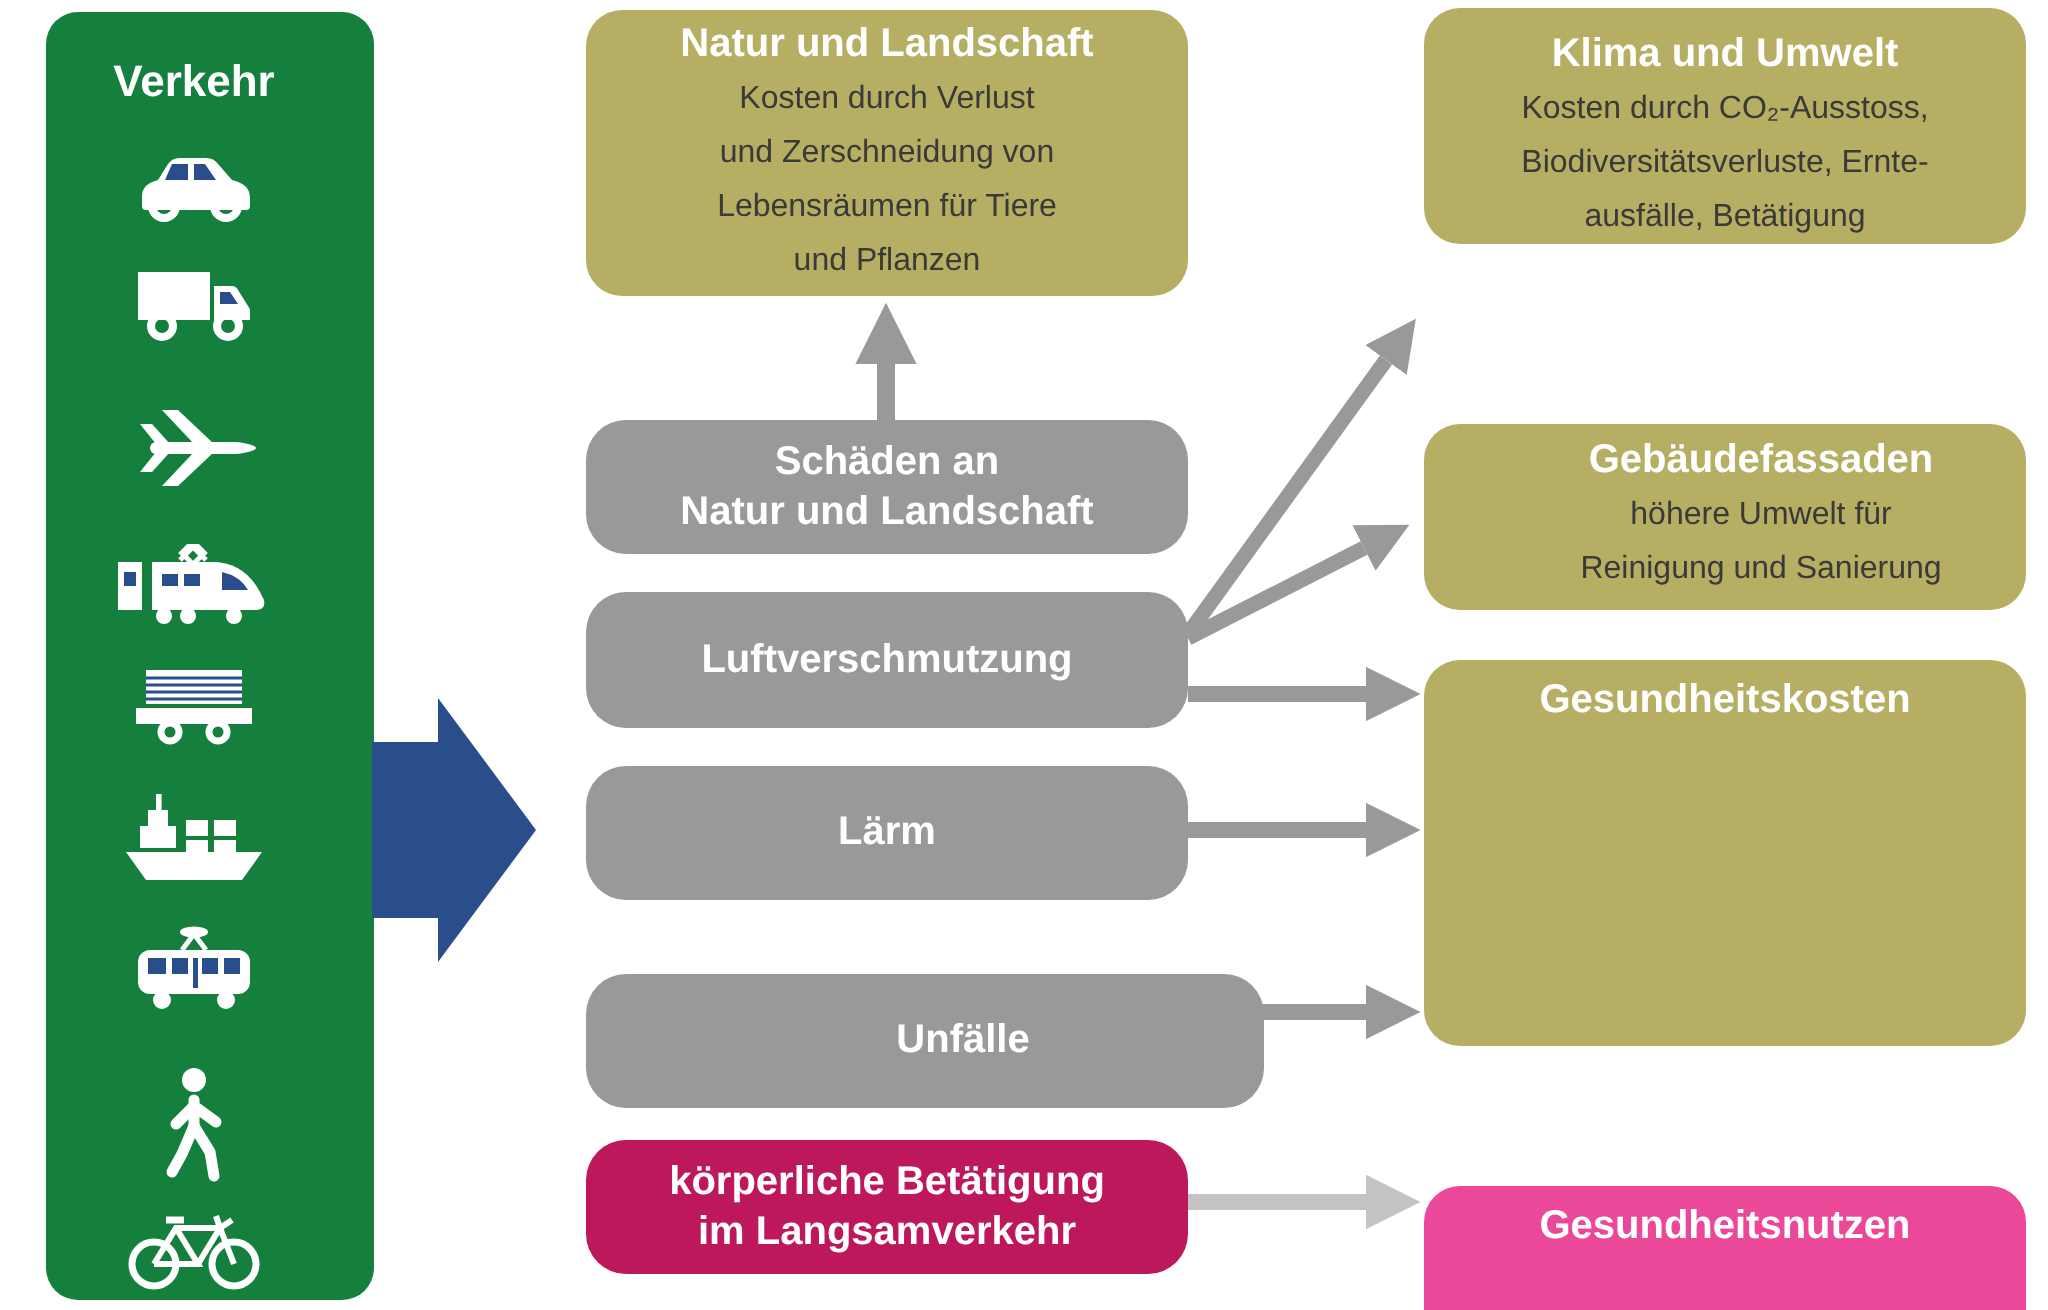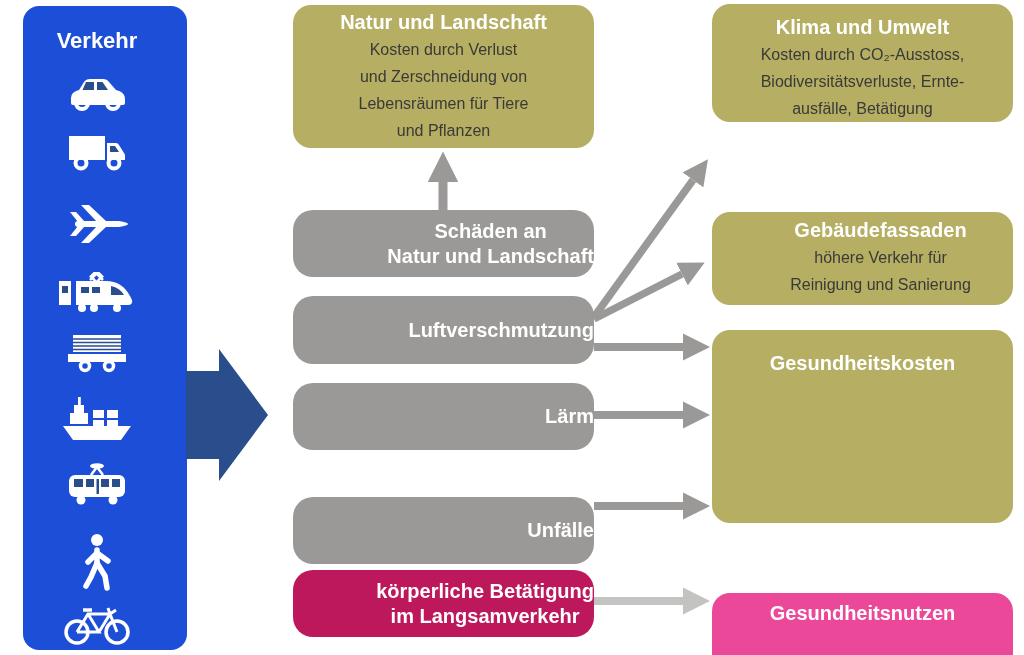--- a/index.html
+++ b/index.html
@@ -7,53 +7,53 @@
     position:relative; width:1024px; height:655px;
     background:#ffffff; overflow:hidden;
     font-family:"Liberation Sans", sans-serif;
   }
   .abs { position:absolute; }
   .multiline { white-space:pre-line; }
 
   
   #verkehr-panel {
     left:23px; top:6px; width:164px; height:644px;
-    background:#1d4ed8; border-radius:16px;
+    background:#15803d; border-radius:16px;
   }
   #verkehr-title {
     left:0; top:22px; width:148px;
     color:#ffffff; font-size:22px; font-weight:bold; text-align:center;
   }
   .mode-icon { position:absolute; }
 
   
   #arrows { left:0; top:0; width:1024px; height:655px; z-index:1; }
 
   
   .src-box {
     left:293px; width:301px; z-index:2;
     background:#9a9998; border-radius:20px;
     color:#ffffff; font-size:20px; font-weight:bold;
     line-height:25px; text-align:center;
-    display:flex; align-items:center; justify-content:flex-end;
+    display:flex; align-items:center; justify-content:center;
   }
   .src-light { background:#be185d; }
 
   
   .fx-box {
     left:712px; width:301px; z-index:2;
     background:#b5ae63; border-radius:18px;
     text-align:center; box-sizing:border-box;
   }
   .fx-mid { left:293px; width:301px; }
   .fx-light { background:#ec4899;margin-top:37px; }
   .fx-title { color:#ffffff; font-size:20px; font-weight:bold; line-height:27px; }
   .fx-body  { color:#3a3a38; font-size:16px; line-height:27px; }
   .pt4{padding-top:4px;} .pt5{padding-top:5px;padding-left:36px;} .pt7{padding-top:7px;}
-  .pt10{padding-top:10px;} .pt11{padding-top:20px;}
+  .pt10{padding-top:10px;} .pt11{padding-top:7px;}
 </style>
 </head>
 <body>
 
 <div id="stage">
 
   <svg id="arrows" class="abs" viewBox="0 0 1024 655" xmlns="http://www.w3.org/2000/svg">
     <defs>
       <marker id="ah-gray" viewBox="0 0 10 10" refX="0" refY="5" markerWidth="3.4" markerHeight="3.4" orient="auto">
         <path d="M0 0 L10 5 L0 10 z" fill="#9a9998"></path>
@@ -188,21 +188,21 @@
   </div>
 
   <div class="abs src-box" style="top:296px; height:68px;">
     <span>Luftverschmutzung</span>
   </div>
 
   <div class="abs src-box" style="top:383px; height:67px;">
     <span>Lärm</span>
   </div>
 
-  <div class="abs src-box" style="top:497px; height:67px;">
+  <div class="abs src-box" style="top:487px; height:67px;padding-left:38px;">
     <span>Unfälle</span>
   </div>
 
   <div class="abs src-box src-light multiline" style="top:570px; height:67px;">
     <span>körperliche Betätigung
 im Langsamverkehr</span>
   </div>
 
   <div class="abs fx-box fx-mid pt4" style="top:5px; height:143px;">
     <div class="fx-title">Natur und Landschaft</div>
@@ -214,21 +214,21 @@
 
   <div class="abs fx-box pt10" style="top:4px; height:118px;">
     <div class="fx-title">Klima und Umwelt</div>
     <div class="fx-body multiline">Kosten durch CO₂-Ausstoss,
 Biodiversitätsverluste, Ernte-
 ausfälle, Betätigung</div>
   </div>
 
   <div class="abs fx-box pt5" style="top:212px; height:93px;">
     <div class="fx-title">Gebäudefassaden</div>
-    <div class="fx-body multiline">höhere Verkehr für
+    <div class="fx-body multiline">höhere Umwelt für
 Reinigung und Sanierung</div>
   </div>
 
   <div class="abs fx-box pt11" style="top:330px; height:193px;">
     <div class="fx-title">Gesundheitskosten</div>
   </div>
 
   <div class="abs fx-box fx-light pt7" style="top:556px; height:96px;">
     <div class="fx-title">Gesundheitsnutzen</div>
   </div>

